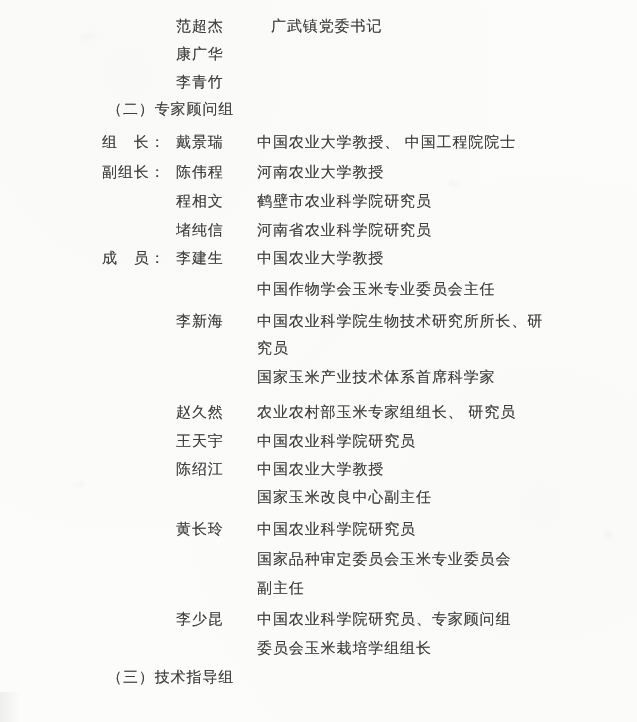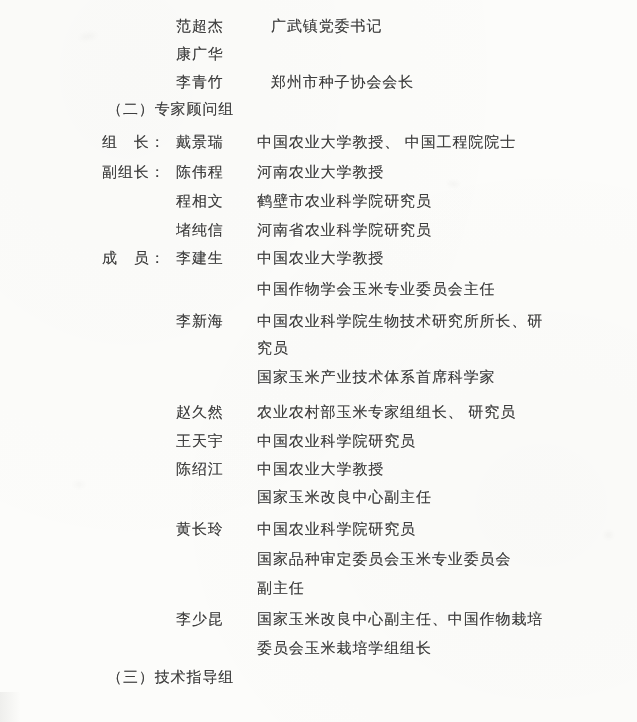--- a/index.html
+++ b/index.html
@@ -64,21 +64,20 @@
   <div id="rows-host">
       <div class="row" style="top: 16px; width: 637px; color: rgb(63, 63, 63);">
         <span class="name">范超杰</span>
         <span class="desc-wide">广武镇党委书记</span>
       </div>
       <div class="row" style="top: 44px; width: 637px; color: rgb(63, 63, 63);">
         <span class="name">康广华</span>
       </div>
       <div class="row" style="top: 72px; width: 637px; color: rgb(63, 63, 63);">
         <span class="name">李青竹</span>
-        <span class="desc-wide">郑州市种子协会会长</span>
       </div>
       <div class="row" style="top: 99px; width: 637px; color: rgb(63, 63, 63); padding-left: 44px;">
         <span class="heading">（二）专家顾问组</span>
       </div>
       <div class="row" style="top: 132px; width: 637px; color: rgb(63, 63, 63);">
         <span class="role">组　长：</span>
         <span class="name">戴景瑞</span>
         <span class="desc">中国农业大学教授、 中国工程院院士</span>
       </div>
       <div class="row" style="top: 162px; width: 505px; color: rgb(63, 63, 63);">
@@ -132,21 +131,21 @@
         <span class="desc">中国农业科学院研究员</span>
       </div>
       <div class="row" style="top: 549px; width: 637px; color: rgb(63, 63, 63);">
         <span class="desc">国家品种审定委员会玉米专业委员会</span>
       </div>
       <div class="row" style="top: 578px; width: 637px; color: rgb(63, 63, 63);">
         <span class="desc">副主任</span>
       </div>
       <div class="row" style="top: 609px; width: 637px; color: rgb(63, 63, 63);">
         <span class="name">李少昆</span>
-        <span class="desc">国家玉米改良中心副主任、中国作物栽培</span>
+        <span class="desc">中国农业科学院研究员、专家顾问组</span>
       </div>
       <div class="row" style="top: 638px; width: 637px; color: rgb(63, 63, 63);">
         <span class="desc">委员会玉米栽培学组组长</span>
       </div>
       <div class="row" style="top: 667px; width: 637px; color: rgb(63, 63, 63);">
         <span class="heading">（三）技术指导组</span>
       </div>
     </div>
   <div class="smudge s1"></div>
   <div class="smudge s2"></div>

